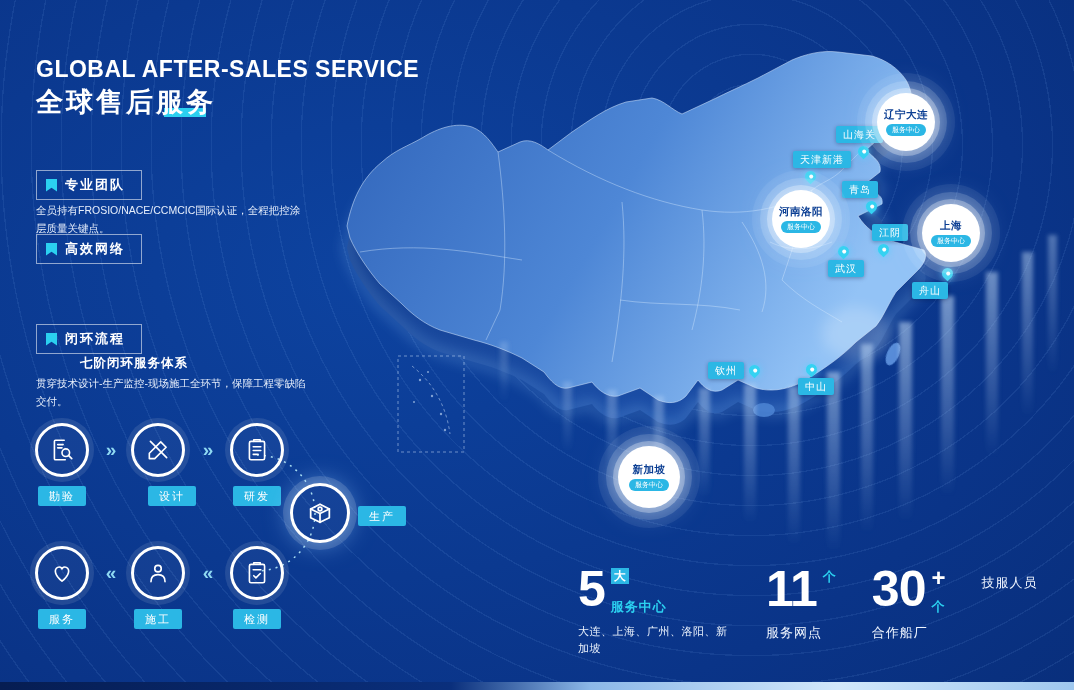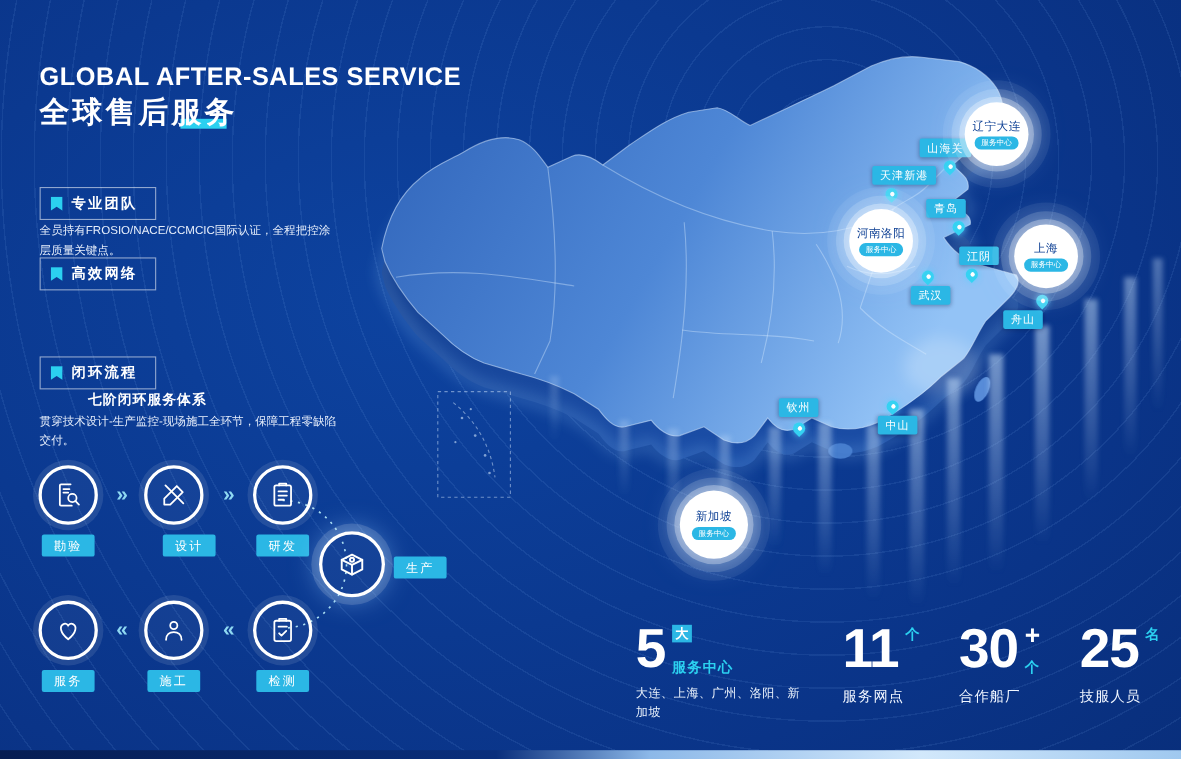--- a/index.html
+++ b/index.html
@@ -41,25 +41,25 @@
   .step-label.side{transform:none;}
   .flow-arrow{position:absolute;transform:translate(-50%,-50%);color:#8fd9f2;font-size:19px;
     font-weight:700;letter-spacing:-2px;z-index:4;}
 
   
   .sc{position:absolute;transform:translate(-50%,-50%);width:58px;height:58px;background:#fff;border-radius:50%;
     display:flex;flex-direction:column;align-items:center;justify-content:center;gap:2px;z-index:6;
     box-shadow:0 0 0 5px rgba(255,255,255,0.30),0 0 0 12px rgba(255,255,255,0.15),
                0 0 0 20px rgba(255,255,255,0.07),0 0 30px rgba(170,215,255,0.65);}
   .sc.lg{width:62px;height:62px;}
-  .sc-name{color:#0b3e93;font-weight:400;font-size:10.5px;letter-spacing:0.5px;white-space:nowrap;}
+  .sc-name{color:#0b3e93;font-weight:700;font-size:10.5px;letter-spacing:0.5px;white-space:nowrap;}
   .sc-badge{background:#2bb7e5;color:#fff;font-size:7px;padding:1px 6px;border-radius:7px;white-space:nowrap;}
 
   .city{position:absolute;display:flex;flex-direction:column;align-items:flex-start;gap:3px;z-index:5;}
-  .city.row{flex-direction:column;align-items:center;gap:5px;}
+  .city.row{flex-direction:row;align-items:center;gap:5px;}
   .city-label{background:#2bb7e5;color:#fff;font-size:10px;padding:1.5px 7px;border-radius:2px;
     white-space:nowrap;letter-spacing:1px;box-shadow:0 1px 4px rgba(0,20,60,.35);}
   .pin{width:11px;height:11px;background:#35d2f2;border-radius:50% 50% 50% 0;transform:rotate(-45deg);
     position:relative;box-shadow:0 0 7px rgba(90,205,255,.9);flex:none;}
   .pin::after{content:"";position:absolute;left:3.5px;top:3.5px;width:4px;height:4px;background:#fff;border-radius:50%;}
 
   
   .stats{position:absolute;left:578px;top:566px;display:flex;gap:36px;align-items:flex-start;z-index:4;}
   .stat-top{display:flex;align-items:flex-start;}
   .stat-num{font-size:50px;font-weight:700;line-height:0.92;letter-spacing:-1px;}
@@ -330,24 +330,18 @@
         <span class="stat-num">30</span>
         <span class="stat-col">
           <span class="plus">+</span>
           <span class="unit-cyan">个</span>
         </span>
       </div>
       <div class="stat-label">合作船厂</div>
     </div>
 
     <div class="stat">
-      <div class="stat-top">
-        <span class="stat-num">25</span>
-        <span class="stat-col">
-            <span class="unit-cyan">名</span>
-          </span>
-      </div>
       <div class="stat-label">技服人员</div>
     </div>
   </div>
 
   <div class="bottom-bar"></div>
 </div>
 
 </body></html>

